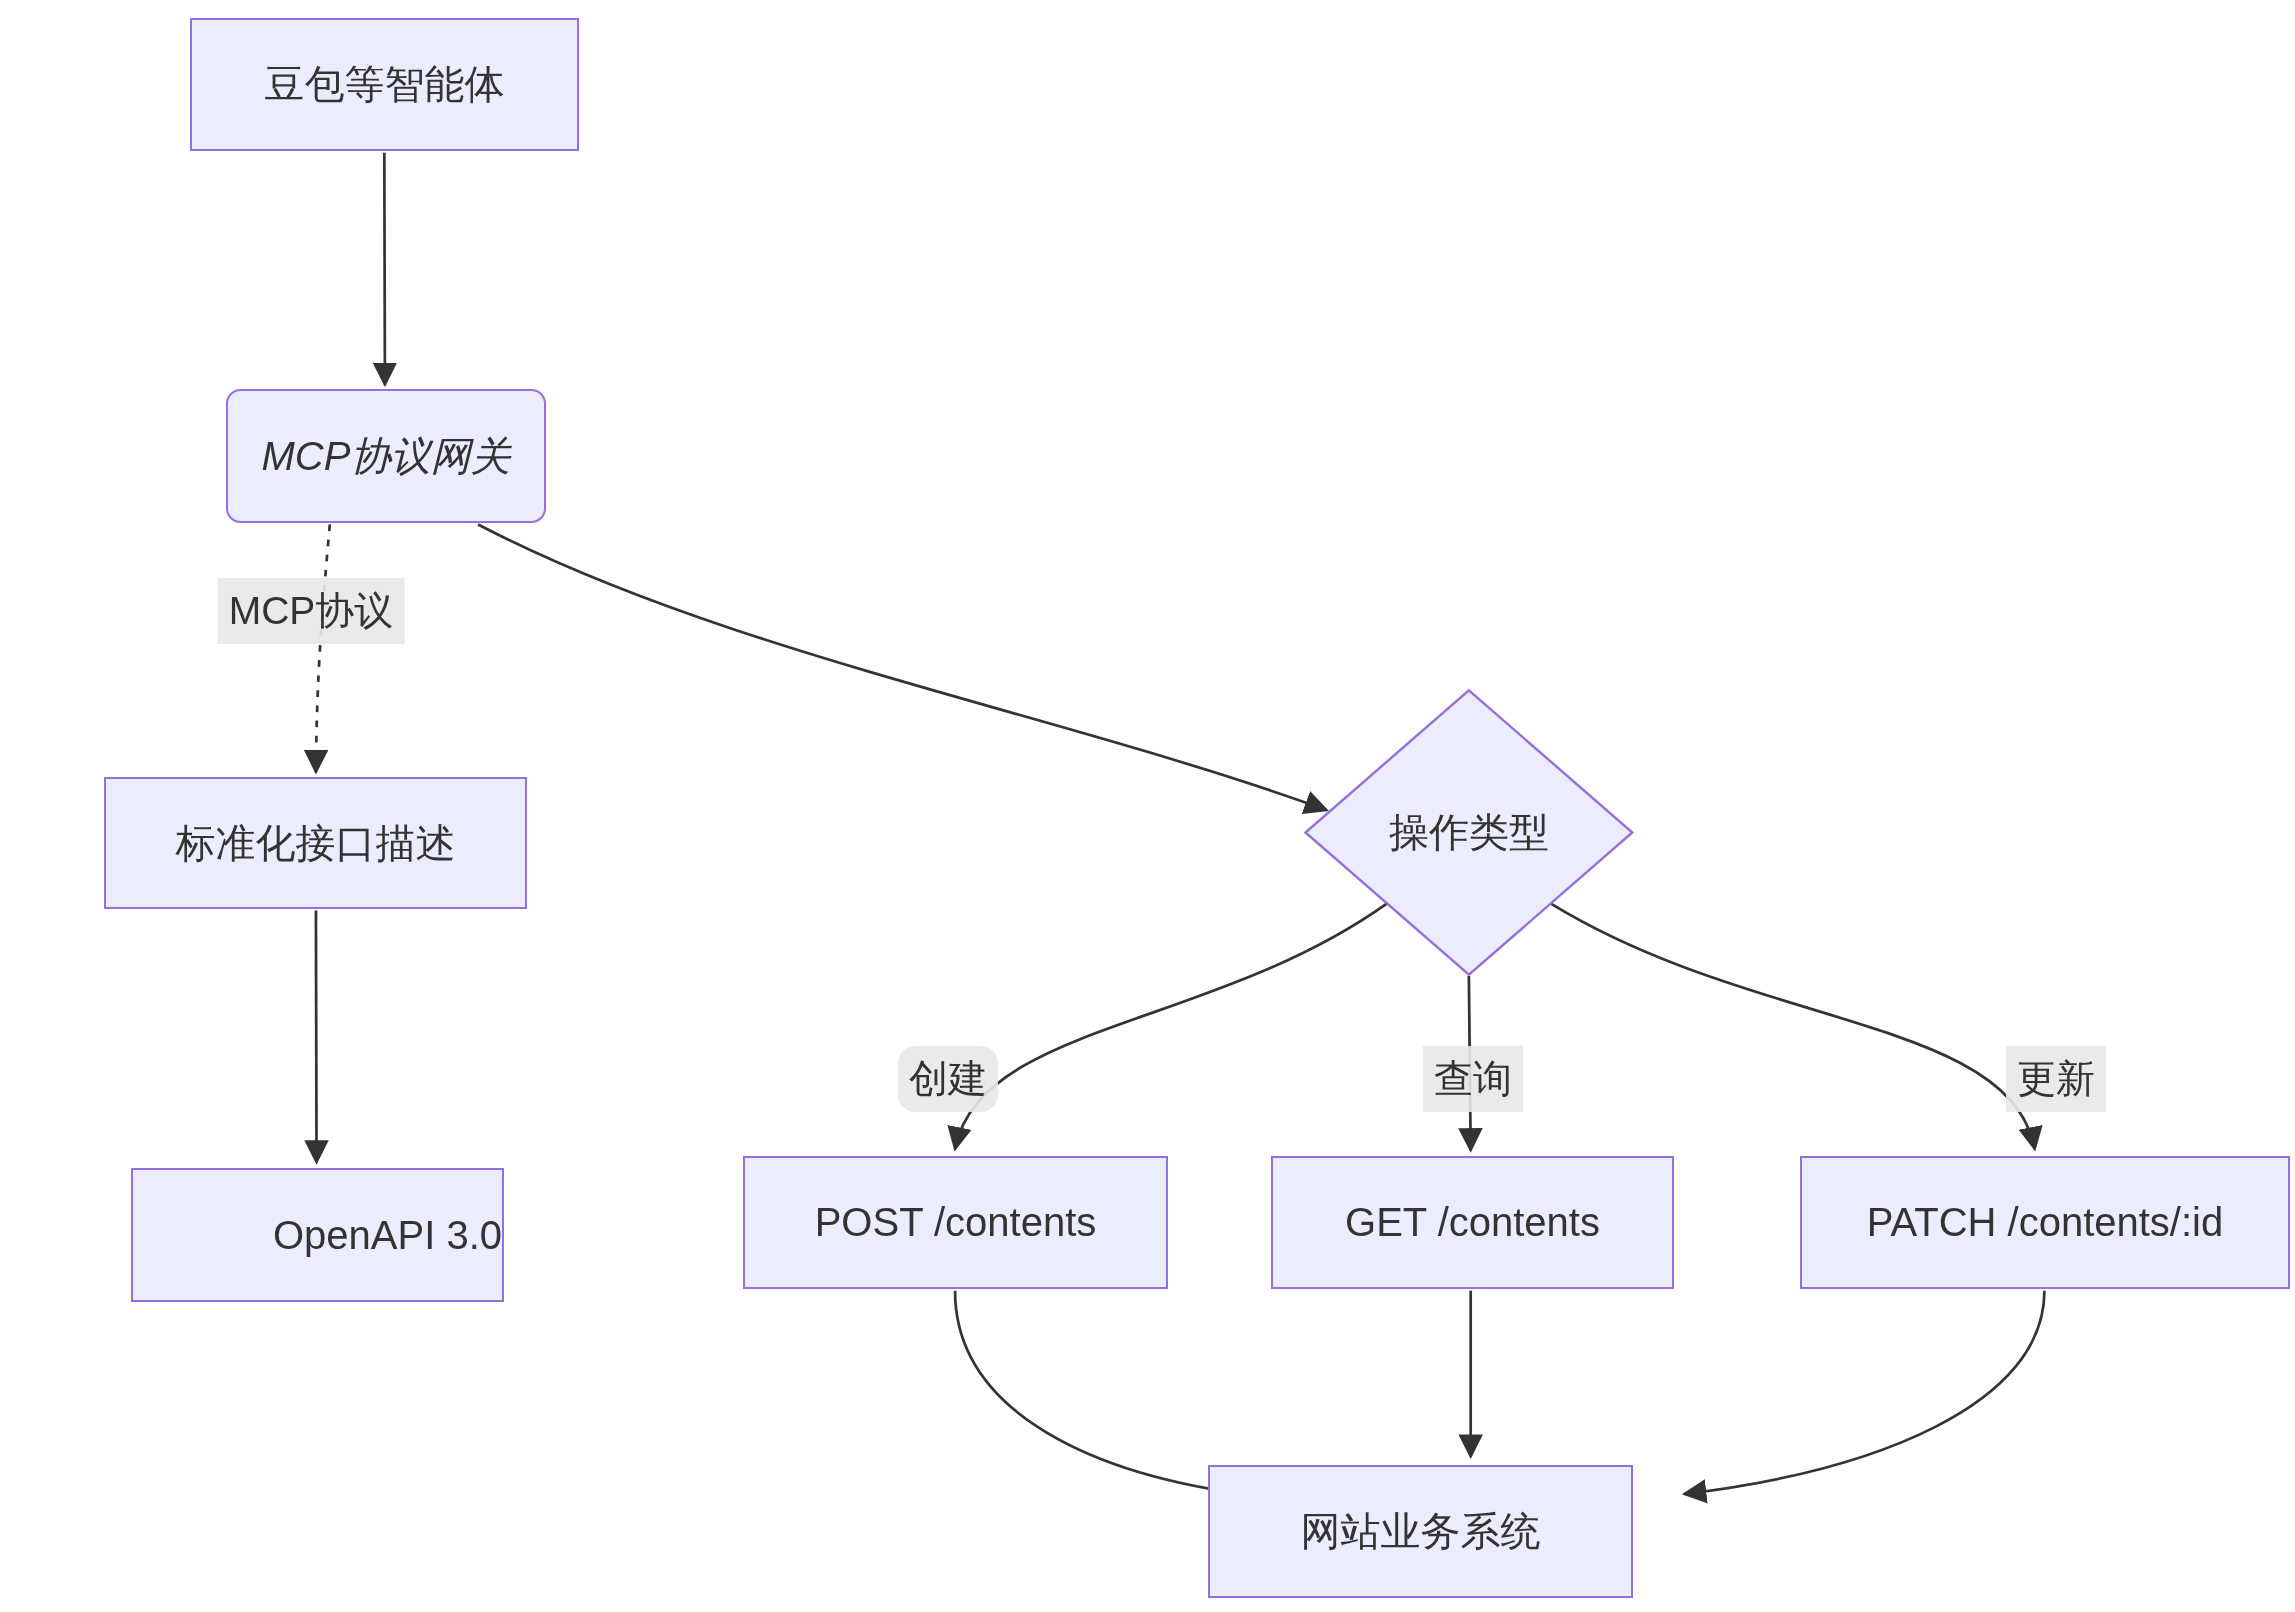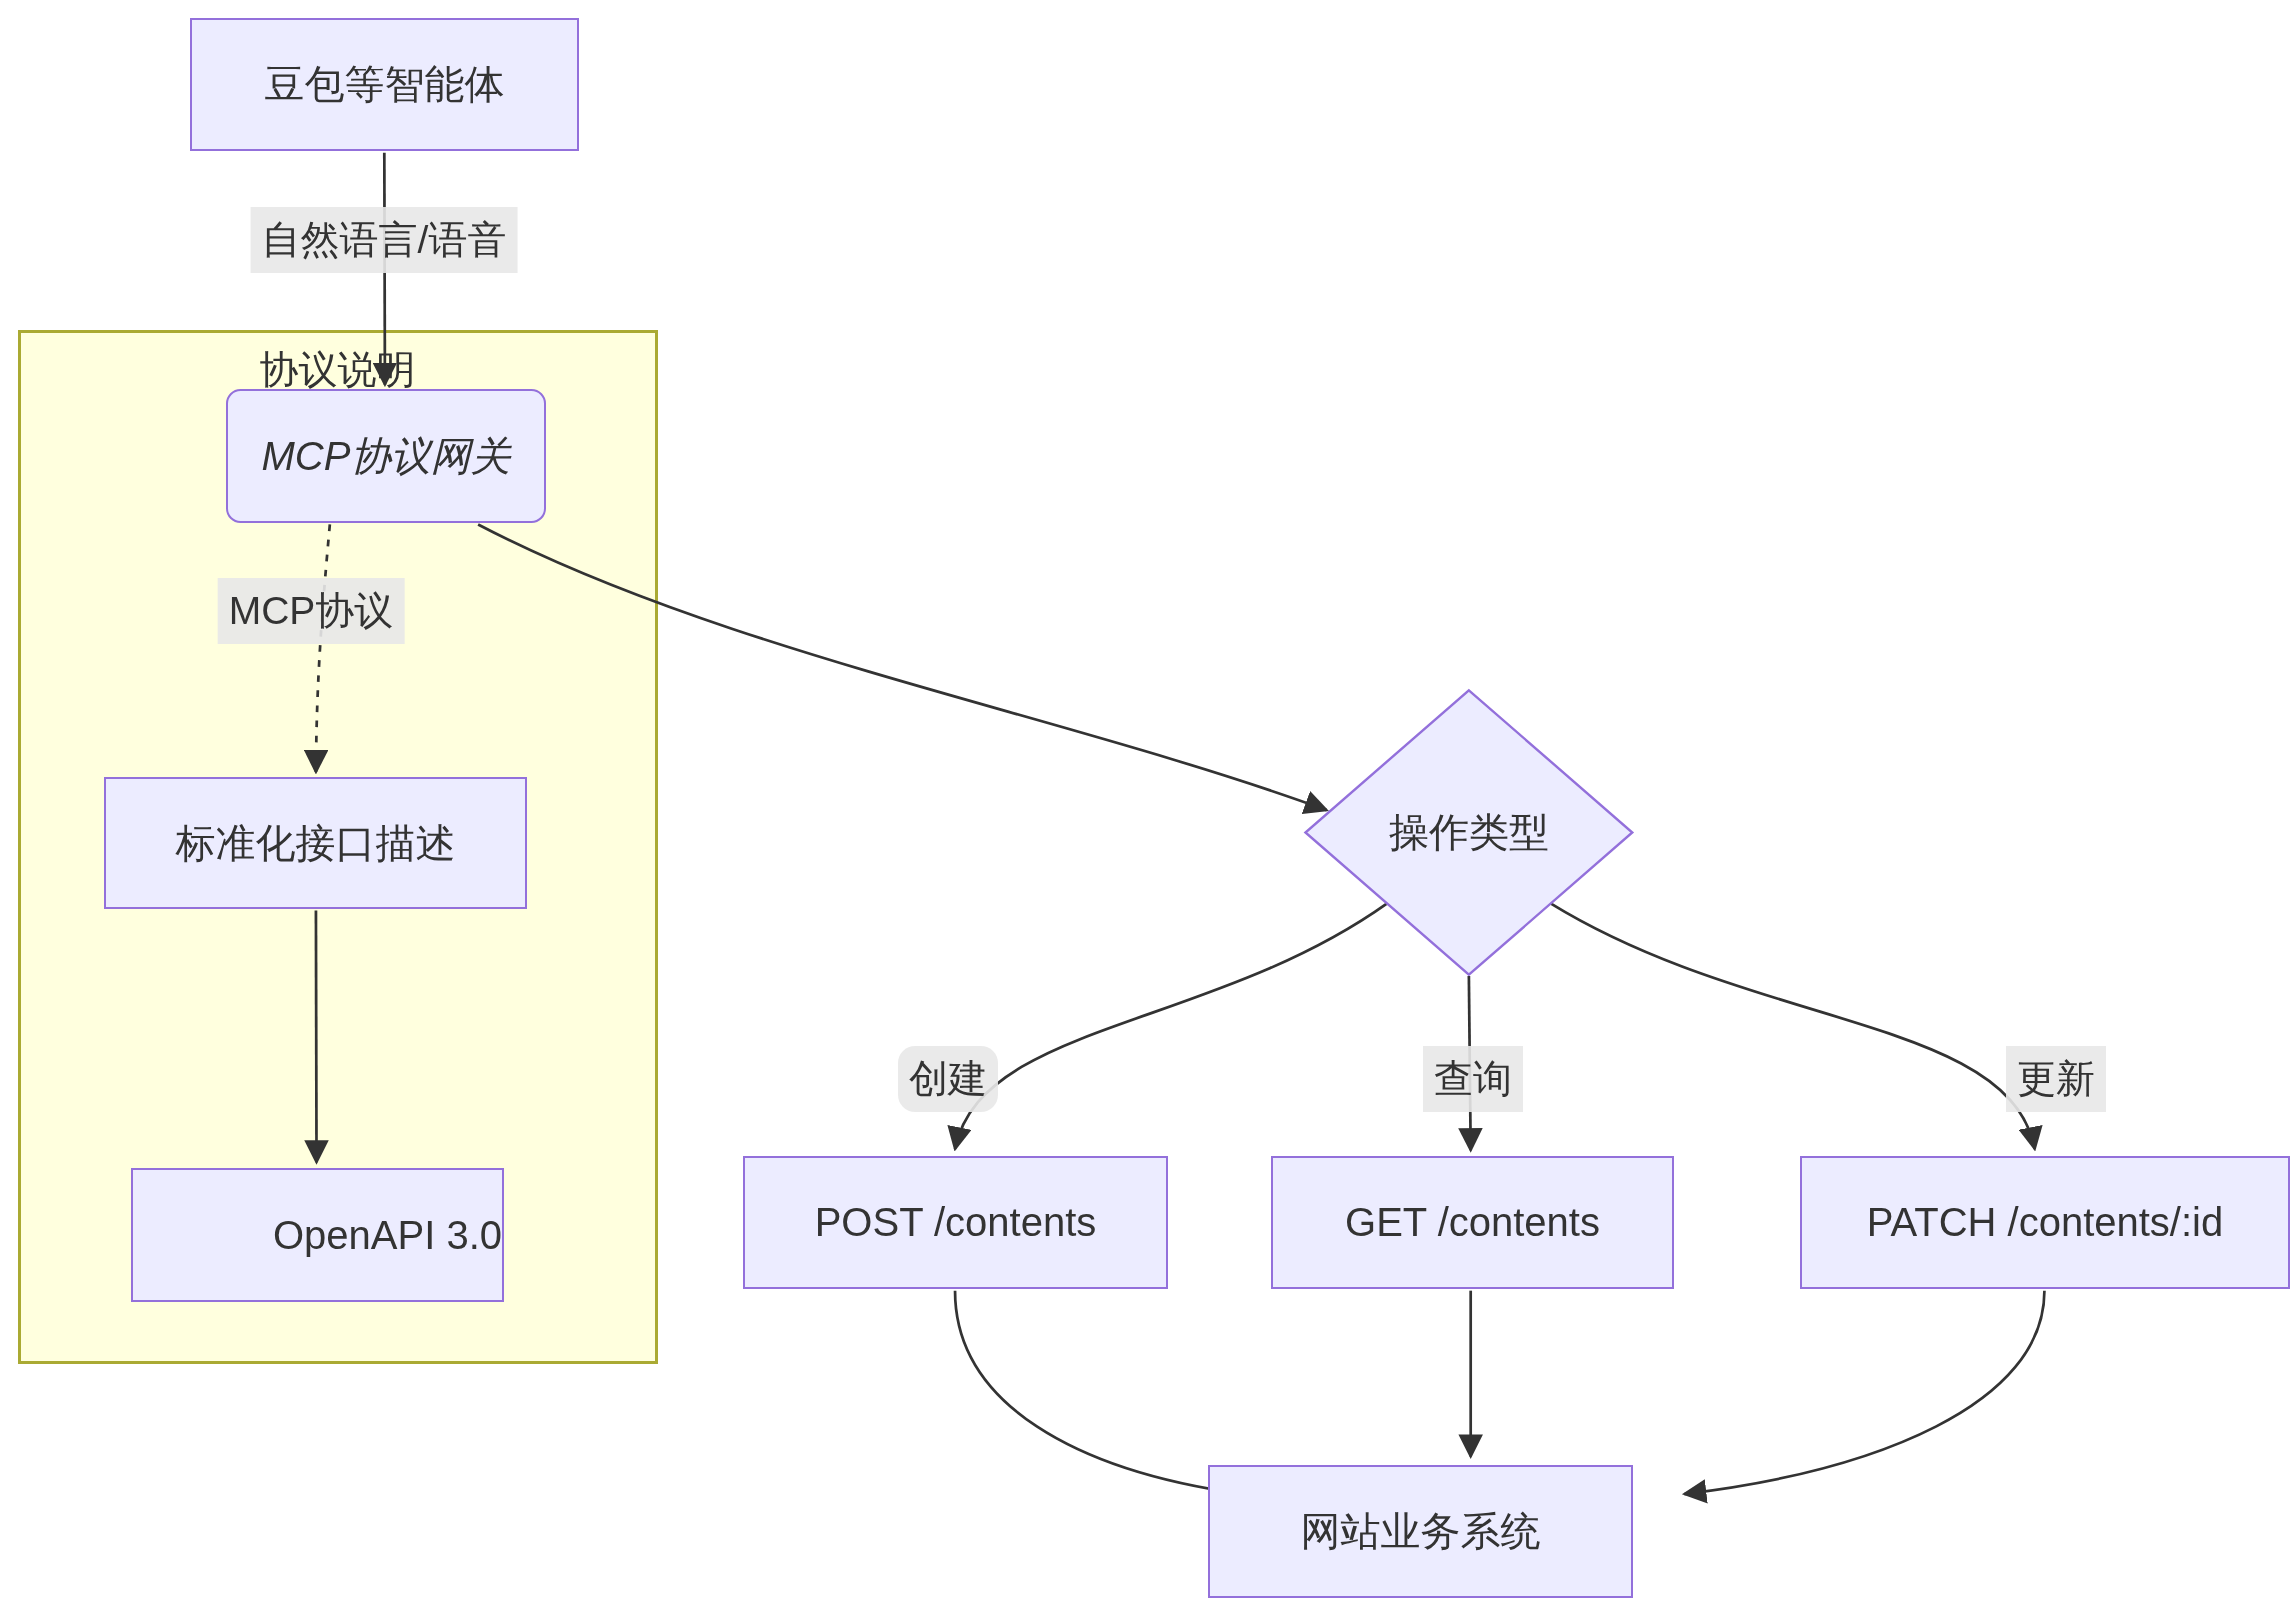--- a/index.html
+++ b/index.html
@@ -72,23 +72,20 @@
     color:var(--text);
     z-index:4;
     white-space:nowrap;
   }
 </style>
 </head>
 <body>
 
 <div class="canvas">
 
-  <div class="subgraph" style="left:17.6px;top:330px;width:640px;height:1034px;">
-    <div class="subgraph-title">协议说明</div>
-  </div>
 
   <svg class="edges" width="2295" height="1613" viewBox="0 0 3792 2664">
     <defs>
       <marker id="arrow" viewBox="0 0 10 10" refX="9" refY="5" markerUnits="strokeWidth" markerWidth="9" markerHeight="9" orient="auto">
         <path class="arrowhead" d="M0,0 L10,5 L0,10 z"></path>
       </marker>
     </defs>
 
     <path class="edge" d="M 635 252 L 636 635" marker-end="url(#arrow)"></path>
 
@@ -140,21 +137,20 @@
   </div>
 
   <div class="node" style="left:1800px;top:1156px;width:490px;height:133px;">
     <span>PATCH /contents/:id</span>
   </div>
 
   <div class="node" style="left:1208px;top:1465px;width:425px;height:133px;">
     <span>网站业务系统</span>
   </div>
 
-  <div class="edge-label" style="left:384px;top:240px;">自然语言/语音</div>
 
   <div class="edge-label" style="left:311px;top:611px;">MCP协议</div>
 
   <div class="edge-label" style="left:948px;top:1079px;border-radius:17px;">创建</div>
 
   <div class="edge-label" style="left:1473px;top:1079px;">查询</div>
 
   <div class="edge-label" style="left:2056px;top:1079px;">更新</div>
 
 </div>

